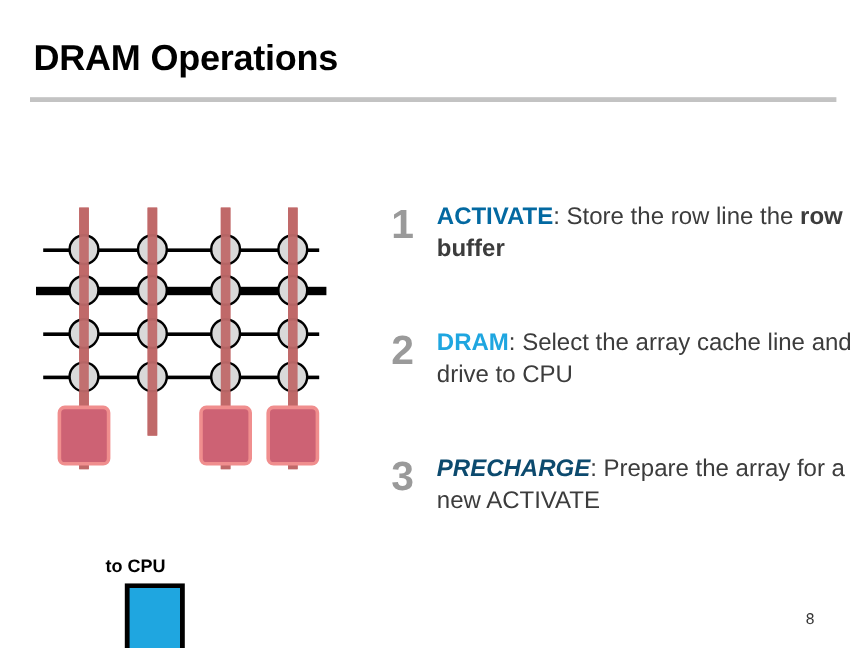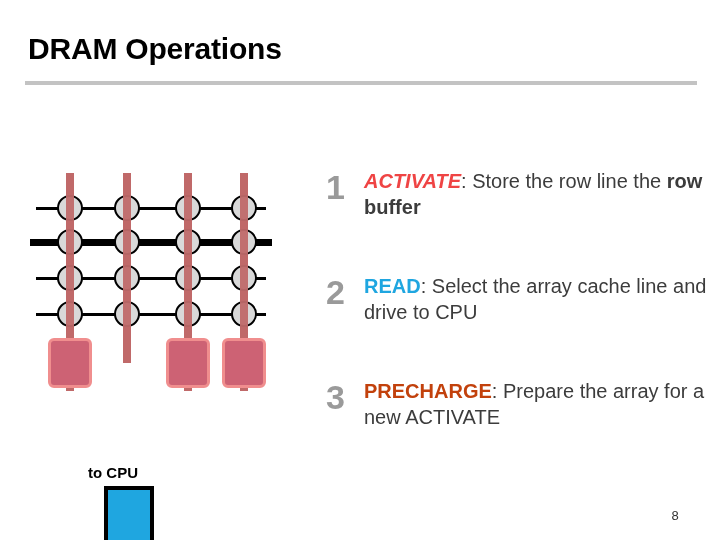--- a/index.html
+++ b/index.html
@@ -131,23 +131,23 @@
     line-height: 1;
     text-align: left;
   }
   .step-text {
     margin-left: 38px;
     font-size: 20px;
     line-height: 1.32;
     color: #3c3c3c;
   }
   .kw { font-weight: bold; }
-  .kw-activate  { color: #ef4444; font-style: italic; }
+  .kw-activate  { color: #0369a1; }
   .kw-read      { color: #1fa6e0; }
-  .kw-precharge { color: #c2410c; }
+  .kw-precharge { color: #0c4a6e; font-style: italic; }
   .emph { font-weight: bold; color: #3c3c3c; }
 
   
   #page-number {
     position: absolute;
     left: 660px;
     top: 508px;
     width: 30px;
     text-align: center;
     font-size: 13px;
@@ -211,21 +211,21 @@
 
   <div id="to-cpu-label">to CPU</div>
 
   <div class="step" id="step-1">
     <div class="step-num">1</div>
     <div class="step-text"><span class="kw kw-activate">ACTIVATE</span><span>:</span><span> Store the row line the </span><span class="emph">row buffer</span><span></span></div>
   </div>
 
   <div class="step" id="step-2">
     <div class="step-num">2</div>
-    <div class="step-text"><span class="kw kw-read">READ</span><span>:</span><span> Select the array cache line and drive to CPU</span><span class="emph"></span><span></span></div>
+    <div class="step-text"><span class="kw kw-read">DRAM</span><span>:</span><span> Select the array cache line and drive to CPU</span><span class="emph"></span><span></span></div>
   </div>
 
   <div class="step" id="step-3">
     <div class="step-num">3</div>
     <div class="step-text"><span class="kw kw-precharge">PRECHARGE</span><span>:</span><span> Prepare the array for a new ACTIVATE</span><span class="emph"></span><span></span></div>
   </div>
 
   <div id="page-number">8</div>
 
 </div>

